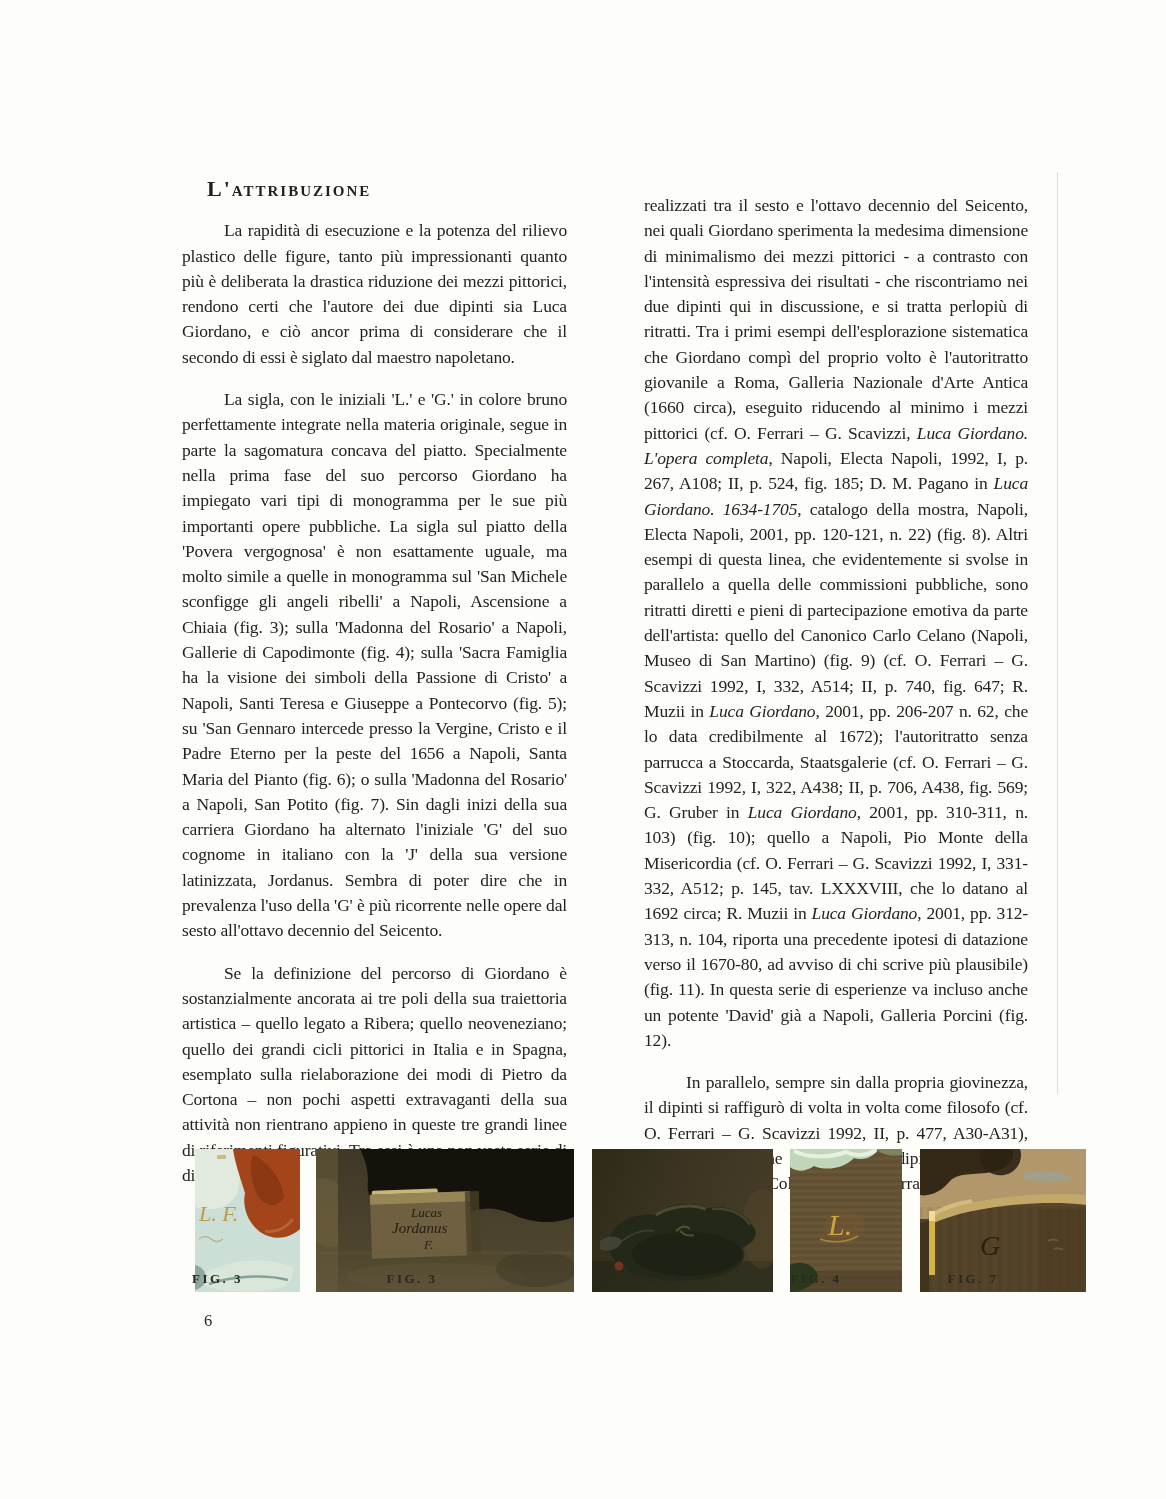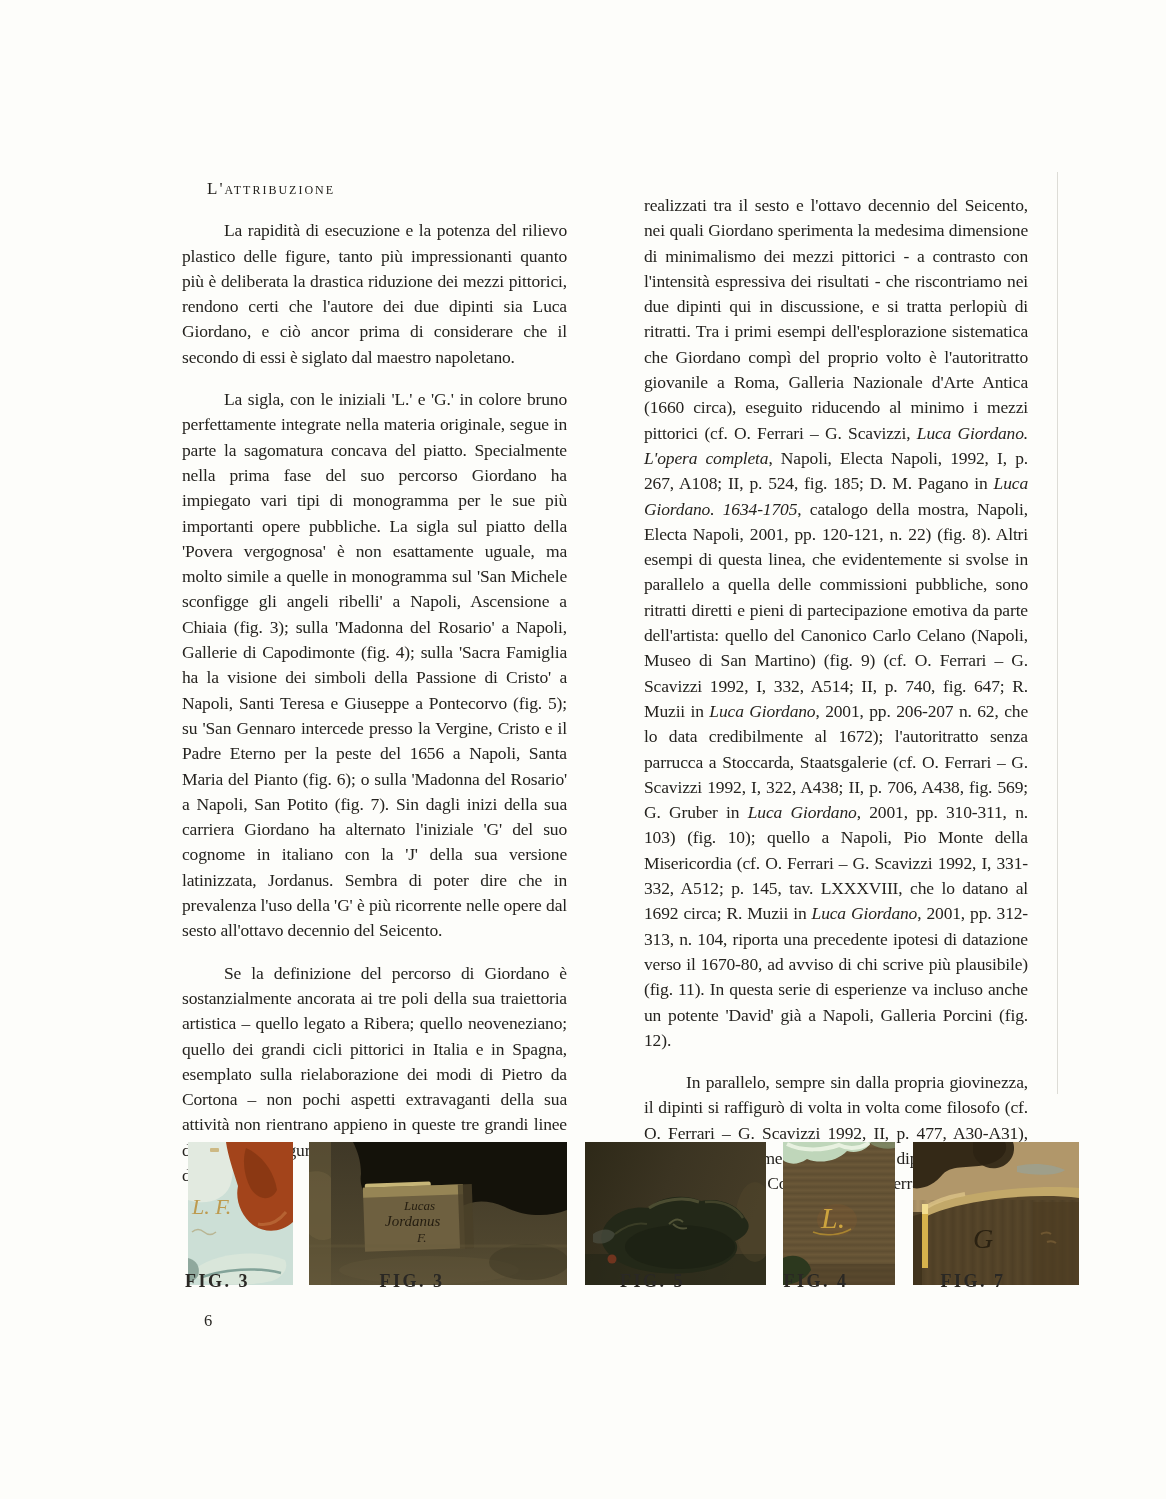--- a/index.html
+++ b/index.html
@@ -14,33 +14,33 @@
     font-size:17.5px; line-height:25.3px;
     text-align:justify; letter-spacing:-0.15px;
   }
   .col-left{left:165px; width:419px;}
   .col-right{left:627px; width:418px;}
   .col p{margin:17px; hyphens:auto;}
   .col p.indent{text-indent:42px;}
   .col p.cont{text-align-last:justify;}
   h2.heading{
     margin:0; padding-left:42px;
-    font-size:17px; line-height:25.3px; font-weight:400;
+    font-size:22px; line-height:25.3px; font-weight:700;
     font-variant:small-caps; letter-spacing:2px; color:#23211d;
   }
-  .fig{position:absolute; top:1119px; height:143px; margin:11px; padding:12px;}
+  .fig{position:absolute; top:1119px; height:143px; margin:18px; padding:12px;}
   .fig svg{display:block; width:100%; height:100%;}
   .fig3{left:165px; width:105px;}
   .fig4{left:286px; width:258px;}
   .fig5{left:562px; width:181px;}
   .fig6{left:760px; width:112px;}
   .fig7{left:890px; width:166px;}
   .figcap{
     position:absolute; top:1271px; text-align:center;
-    font-size:18px; letter-spacing:2.5px; font-weight:600; color:#2a2824;
+    font-size:13px; letter-spacing:2.5px; font-weight:600; color:#2a2824;
   }
   .cap3{left:165px; width:105px;}
   .cap4{left:283px; width:258px;}
   .cap5{left:562px; width:181px;}
   .cap6{left:760px; width:112px;}
   .cap7{left:890px; width:166px;}
   .pagenum{
     position:absolute; left:204px; top:1311px;
     font-size:16.5px; color:#2a2824;
   }

